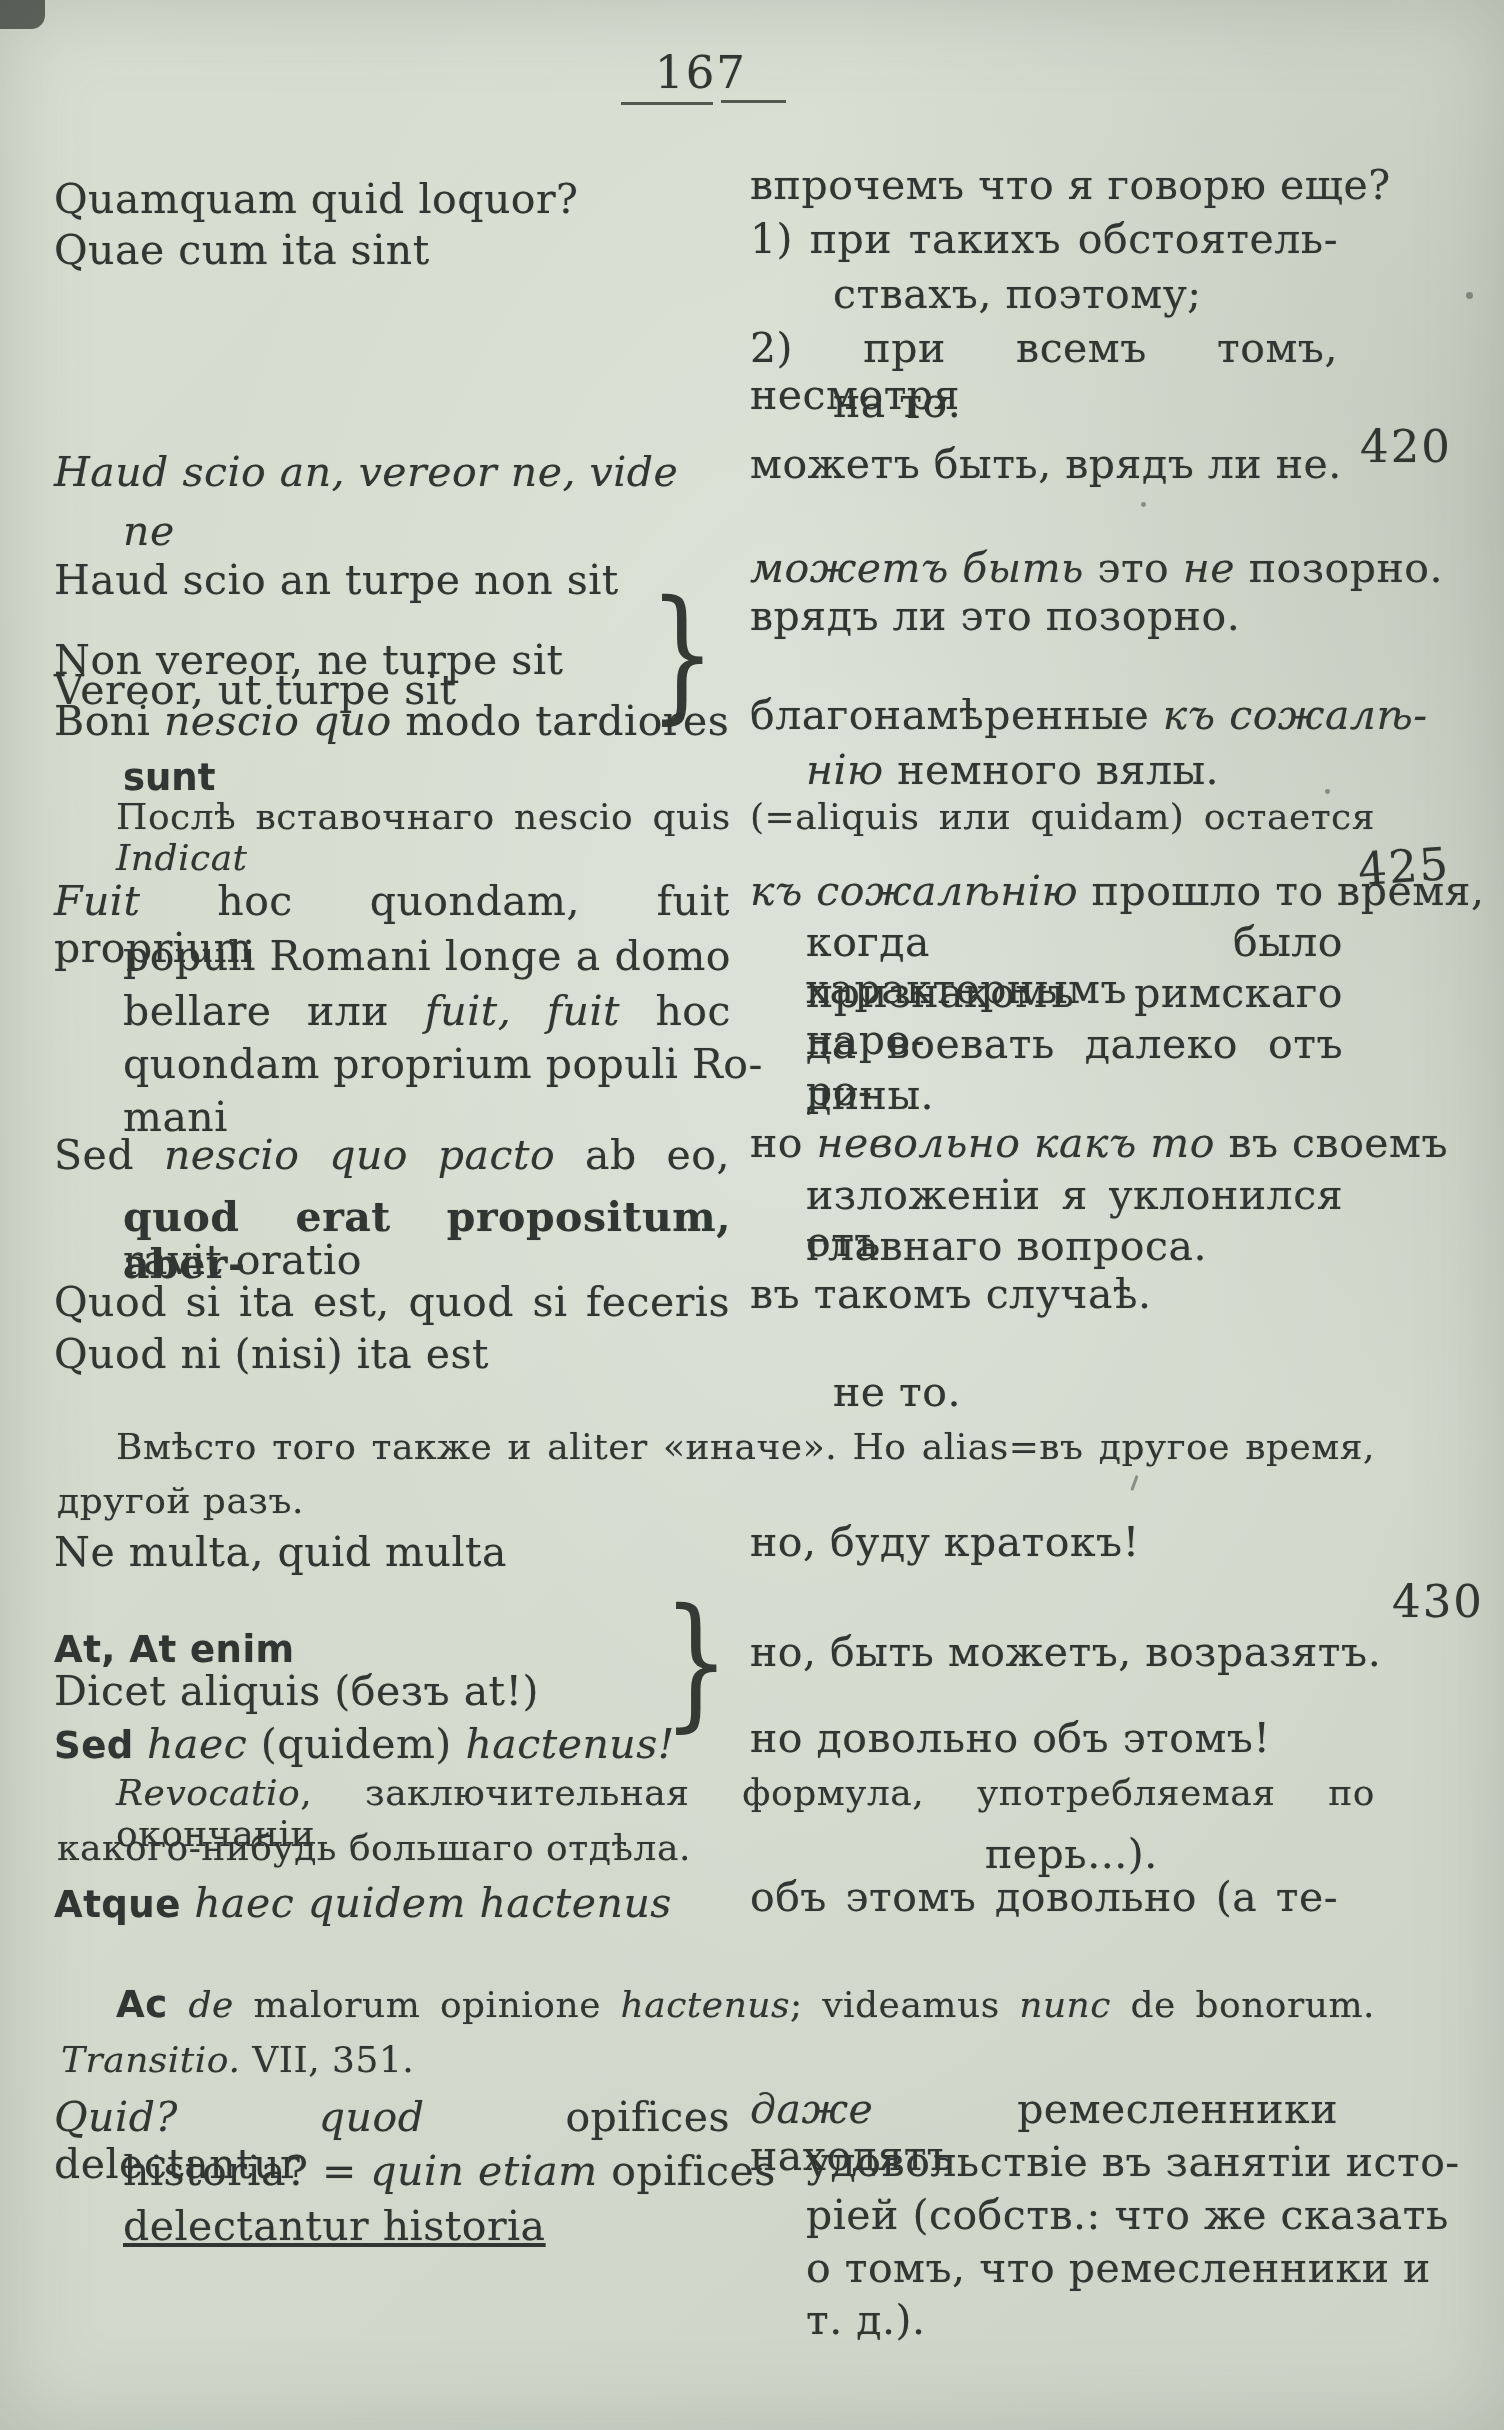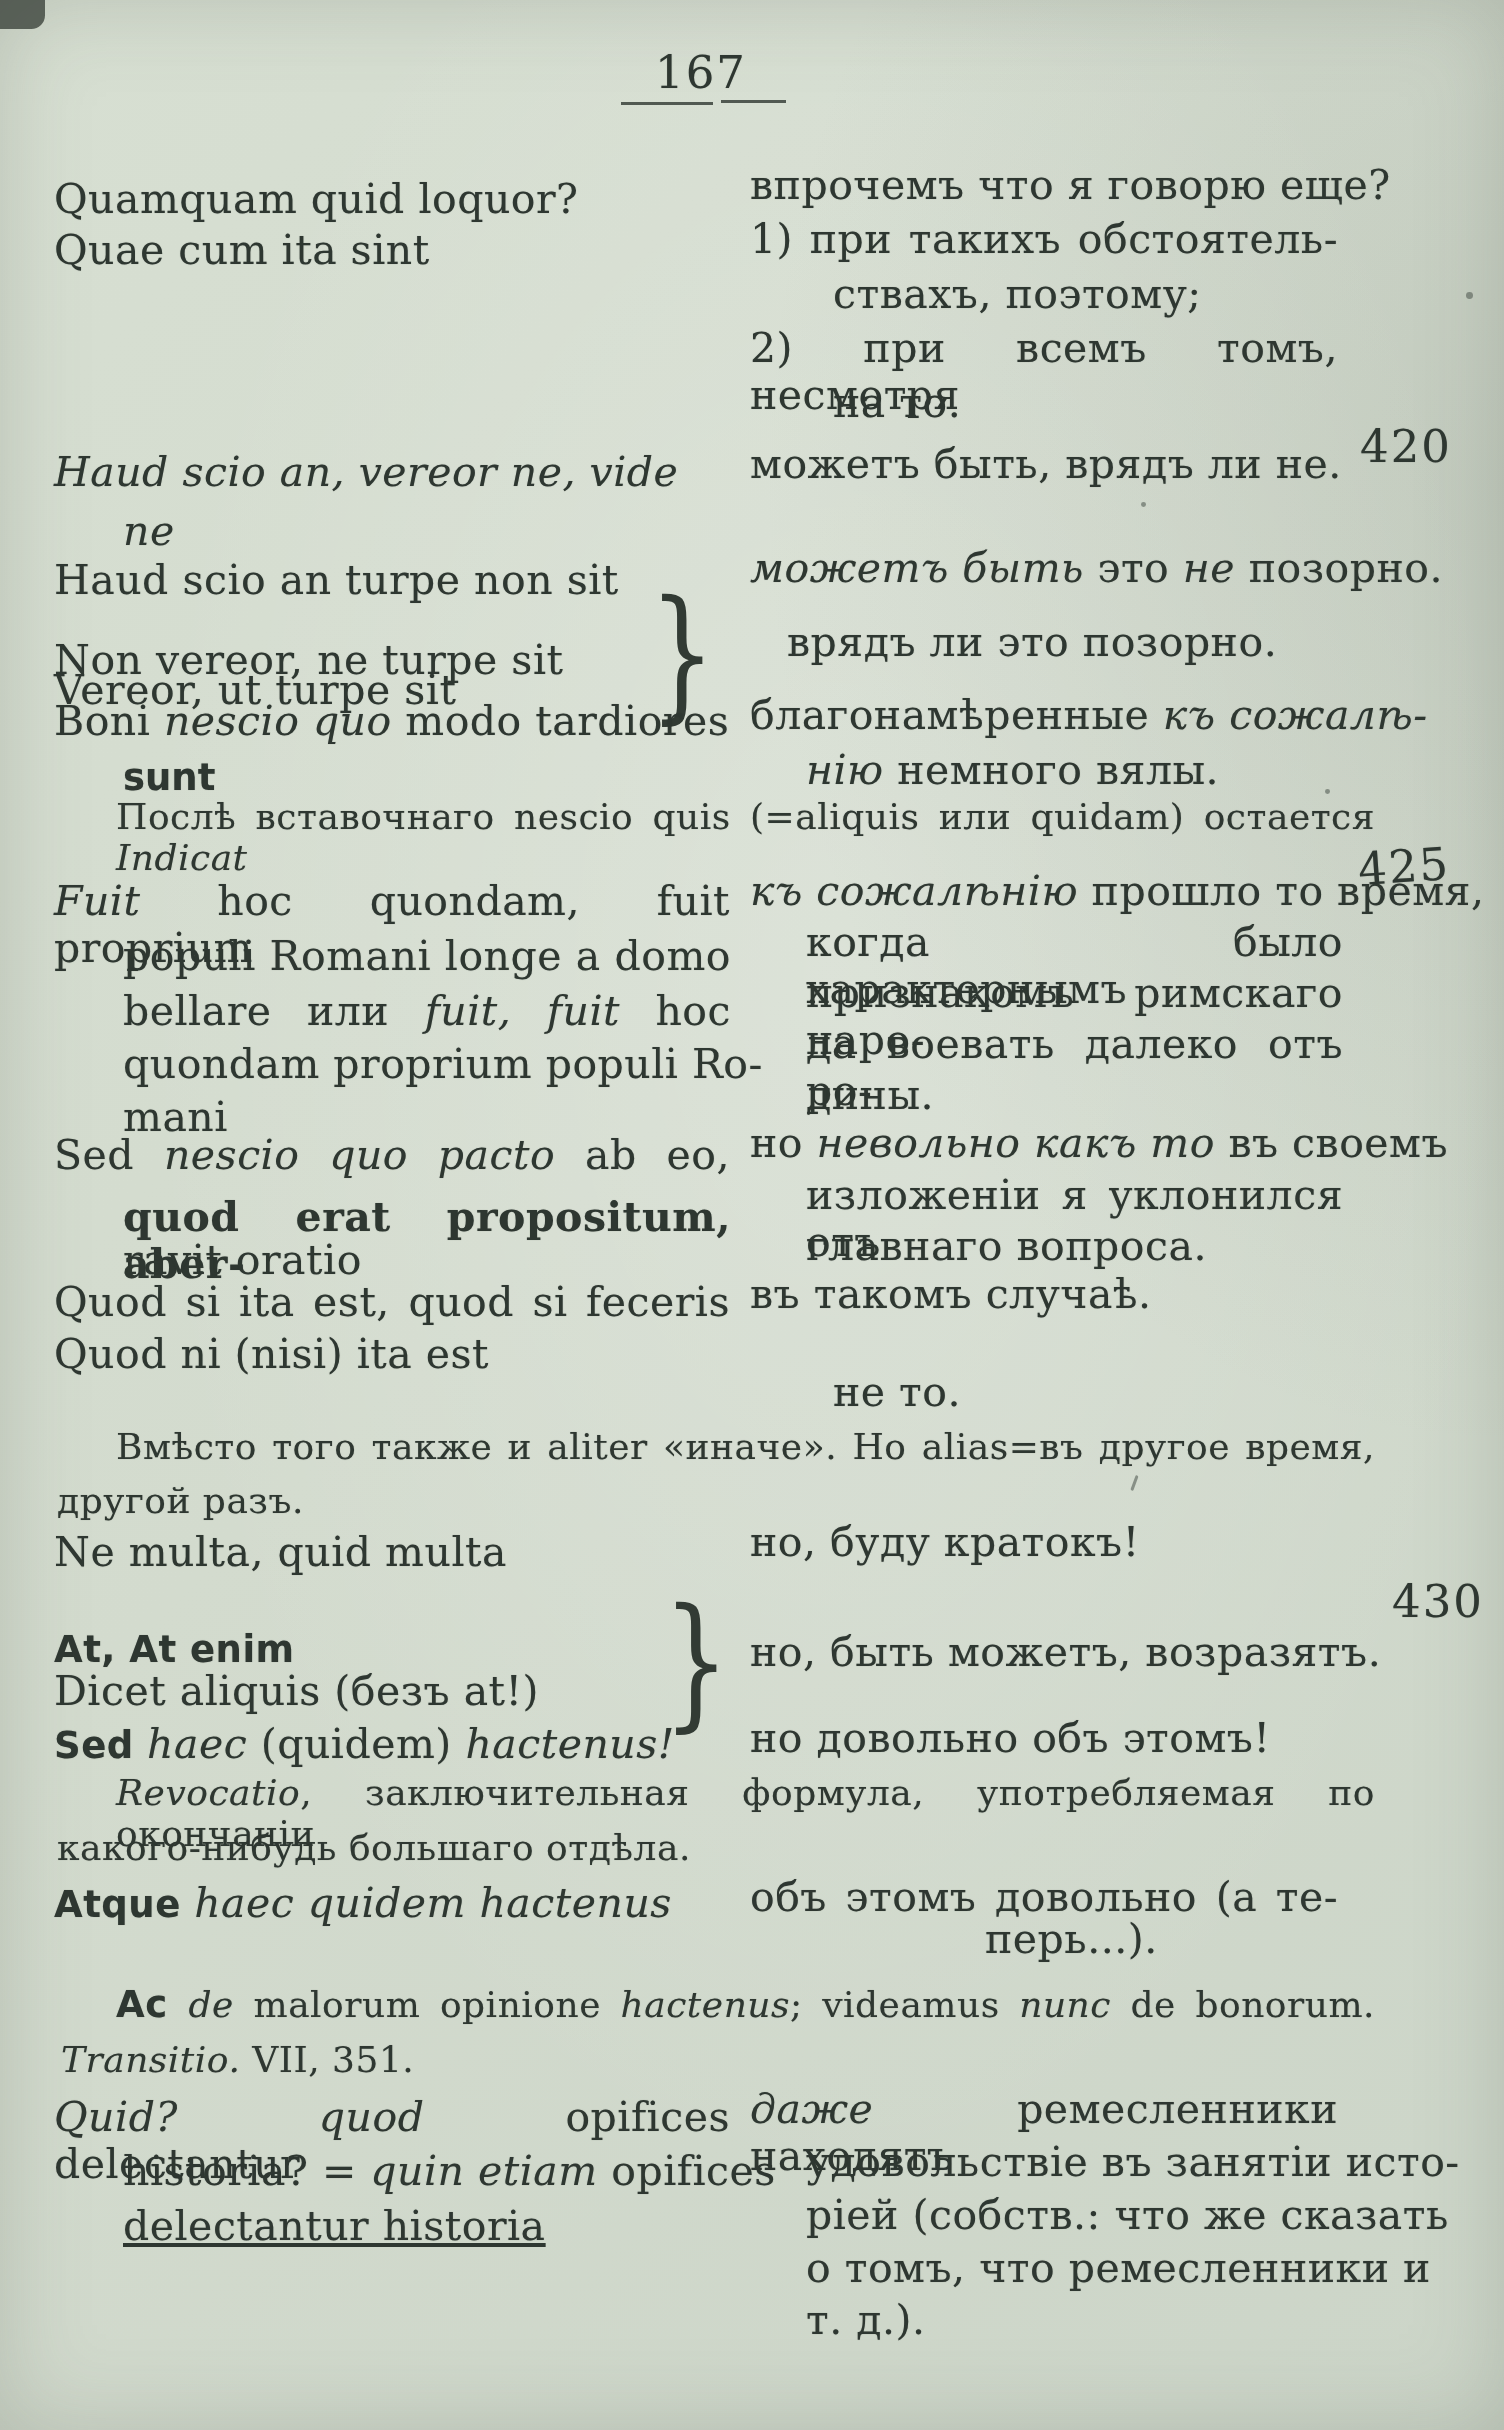--- a/index.html
+++ b/index.html
@@ -57,21 +57,21 @@
   <div class="ln it" style="left:54px;top:449px;">Haud scio an, vereor ne, vide</div>
   <div class="ln it" style="left:123px;top:508px;">ne</div>
   <div class="ln" style="left:750px;top:441px;">можетъ быть, врядъ ли не.</div>
 
   <div class="ln" style="left:54px;top:557px;">Haud scio an turpe non sit</div>
   <div class="ln" style="left:750px;top:545px;"><i class="it">можетъ быть</i><span> это </span><i class="it">не</i><span> позорно.</span></div>
 
   <div class="ln" style="left:54px;top:610px;margin-top:27px;">Non vereor, ne turpe sit</div>
   <div class="ln" style="left:54px;top:667px;">Vereor, ut turpe sit</div>
   <div class="brace" style="left:649px;top:580px;">}</div>
-  <div class="ln" style="left:750px;top:619px;margin-left:37px;">врядъ ли это позорно.</div>
+  <div class="ln" style="left:750px;top:593px;">врядъ ли это позорно.</div>
 
   <div class="ln" style="left:54px;top:698px;"><span>Boni </span><i class="it">nescio quo</i><span> modo tardiores</span></div>
   <div class="ln bs" style="left:123px;top:757px;">sunt</div>
   <div class="ln" style="left:750px;top:692px;"><span>благонамѣренные </span><i class="it">къ сожалѣ-</i></div>
   <div class="ln" style="left:806px;top:747px;"><i class="it">нію</i><span> немного вялы.</span></div>
 
   <div class="ln note j wN" style="left:116px;top:796px;"><span>Послѣ вставочнаго nescio quis (=aliquis или quidam) остается </span><i class="it">Indicat</i></div>
 
   <div class="ln j wL" style="left:54px;top:878px;"><i class="it">Fuit</i><span> hoc quondam, fuit proprium</span></div>
   <div class="ln j wLc" style="left:123px;top:933px;">populi Romani longe a domo</div>
@@ -108,21 +108,21 @@
   <div class="ln" style="left:750px;top:1629px;">но, быть можетъ, возразятъ.</div>
 
   <div class="ln" style="left:54px;top:1721px;"><span class="bsw">Sed </span><i class="it">haec</i><span> (quidem) </span><i class="it">hactenus!</i></div>
   <div class="ln" style="left:750px;top:1715px;">но довольно объ этомъ!</div>
 
   <div class="ln note j wN" style="left:116px;top:1772px;"><i class="it">Revocatio</i><span>, заключительная формула, употребляемая по окончаніи</span></div>
   <div class="ln note" style="left:57px;top:1827px;">какого-нибудь большаго отдѣла.</div>
 
   <div class="ln" style="left:54px;top:1880px;"><span class="bsw">Atque </span><i class="it">haec quidem hactenus</i></div>
   <div class="ln j wR" style="left:750px;top:1874px;">объ этомъ довольно (а те-</div>
-  <div class="ln" style="left:985px;top:1916px;text-align:center;">перь...).</div>
+  <div class="ln" style="left:985px;top:1831px;text-align:center;">перь...).</div>
 
   <div class="ln note j wN" style="left:116px;top:1984px;"><span class="bsw">Ac </span><i class="it">de</i><span> malorum opinione </span><i class="it">hactenus</i><span>; videamus </span><i class="it">nunc</i><span> de bonorum.</span></div>
   <div class="ln note" style="left:45px;top:2039px;margin-left:16px;"><i class="it">Transitio.</i><span> VII, 351.</span></div>
 
   <div class="ln j wL" style="left:54px;top:2094px;"><i class="it">Quid? quod</i><span> opifices delectantur</span></div>
   <div class="ln" style="left:123px;top:2148px;"><span>historia? = </span><i class="it">quin etiam</i><span> opifices</span></div>
   <div class="ln" style="left:123px;top:2203px;text-decoration:underline;">delectantur historia</div>
   <div class="ln j wR" style="left:750px;top:2086px;"><i class="it">даже</i><span> ремесленники находятъ</span></div>
   <div class="ln" style="left:806px;top:2139px;">удовольствіе въ занятіи исто-</div>
   <div class="ln" style="left:806px;top:2192px;">ріей (собств.: что же сказать</div>

